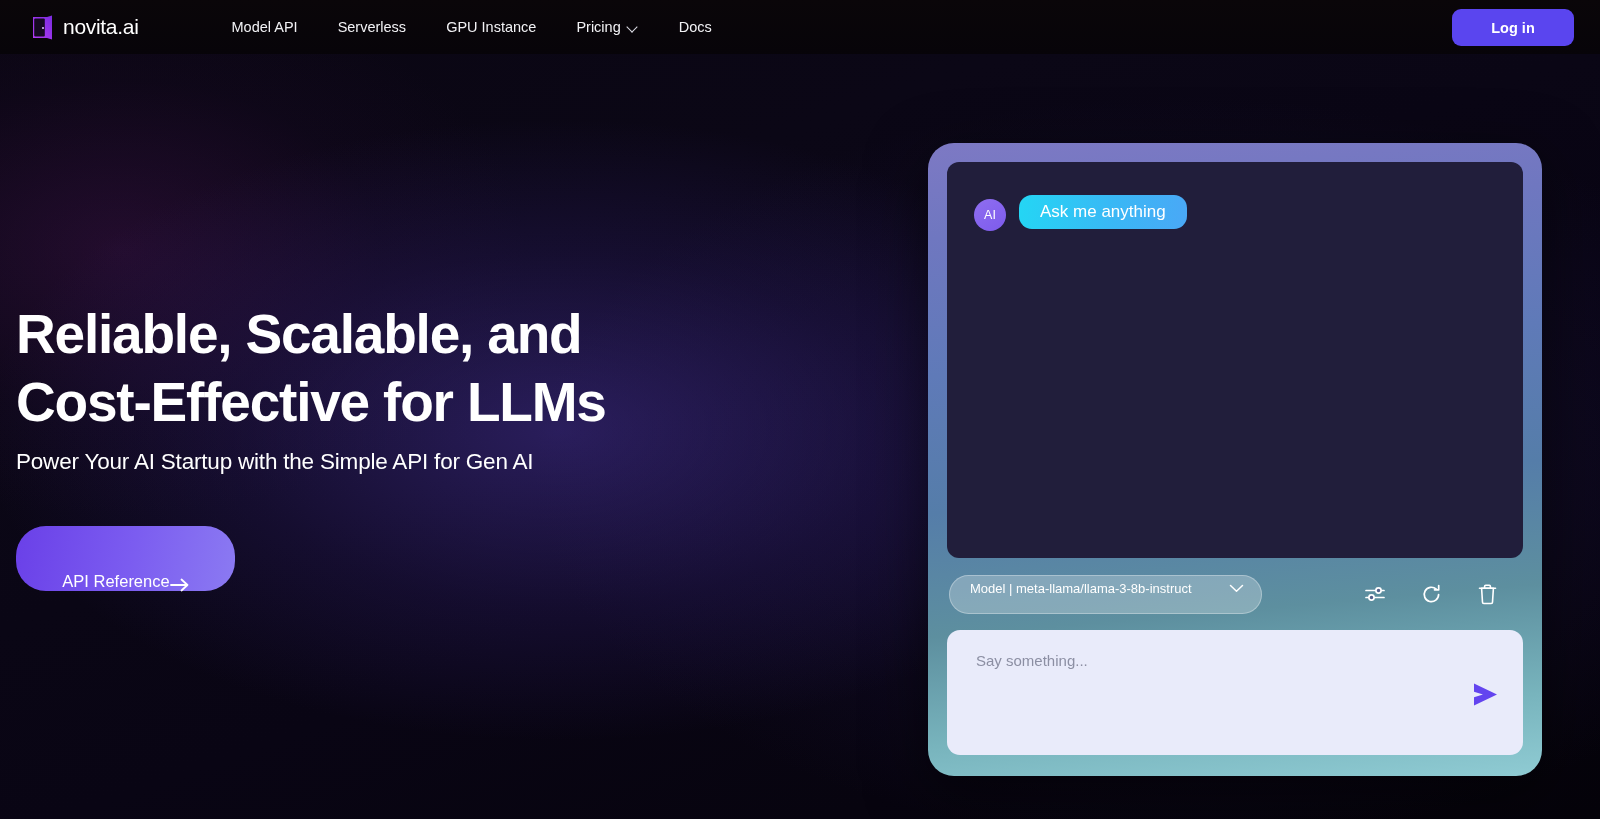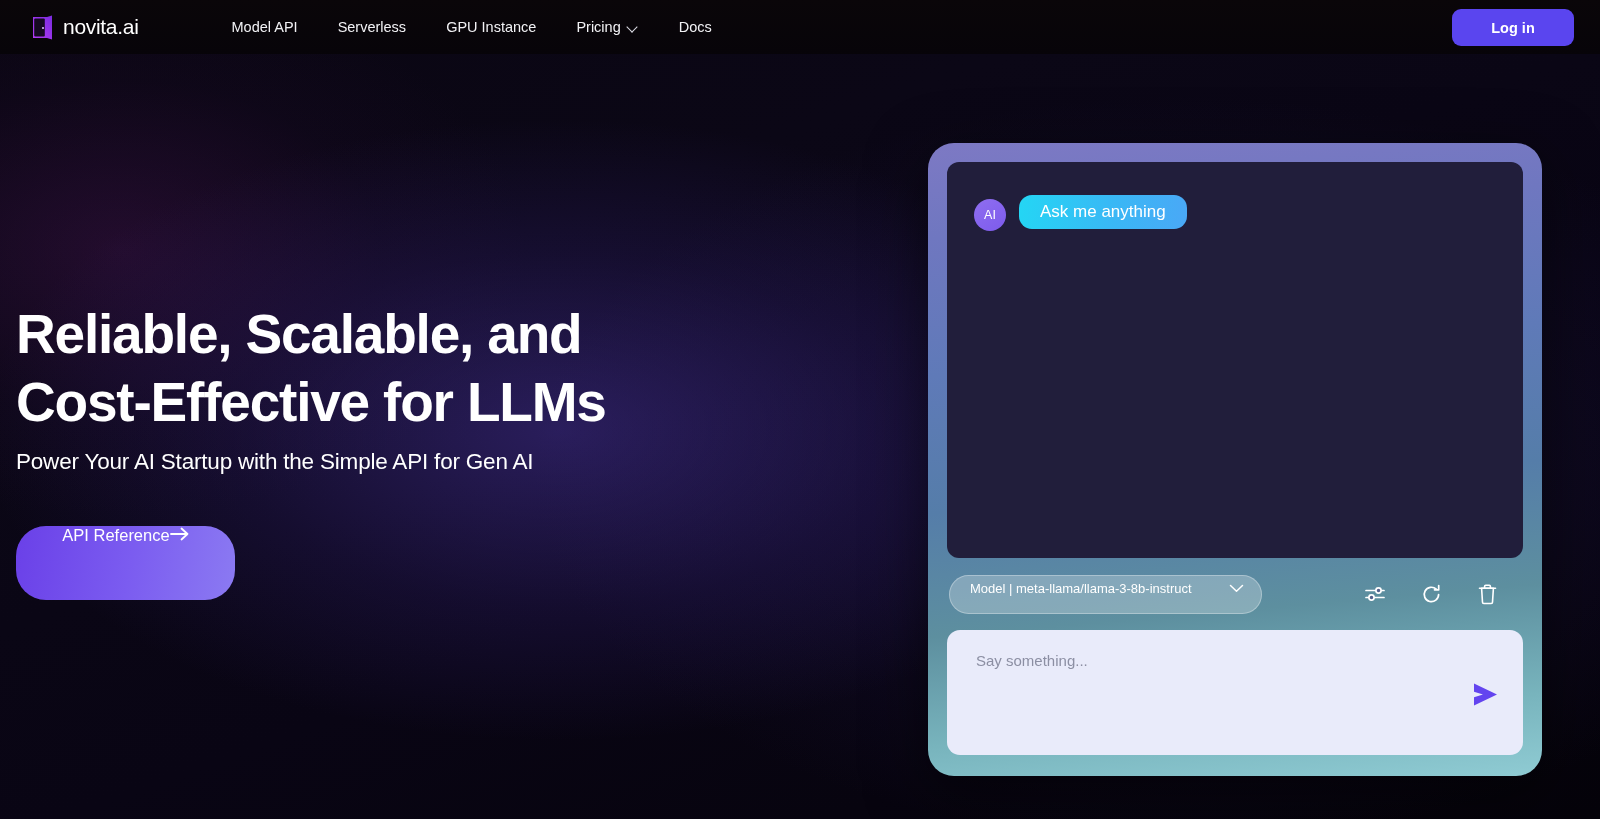--- a/index.html
+++ b/index.html
@@ -61,24 +61,24 @@
     font-size:55px; line-height:68px;
     font-weight:700; letter-spacing:-1.2px;
     max-width:700px;
   }
   .hero-sub {
     margin-top:13px;
     color:#ffffff; font-size:22.5px; font-weight:400; letter-spacing:-0.2px;
   }
   .cta {
     margin-top:51px;
-    width:219px; height:74px; border-radius:30px;
+    width:219px; height:65px; border-radius:30px;
     background:linear-gradient(100deg,#6a40e8 0%,#7b5cf0 52%,#8b7af2 100%);
     border:none; cursor:pointer;
-    display:flex; align-items:flex-start; justify-content:center; 
+    display:flex; align-items:flex-end; justify-content:center; 
     color:#ffffff; font-size:16.5px; font-weight:500;
     font-family:"Liberation Sans", sans-serif;
   }
   .cta .arrow { width:19px; height:14px; display:block; }
 
   
   .panel {
     position:absolute; left:928px; top:143px;
     width:614px; height:633px;
     border-radius:26px;

